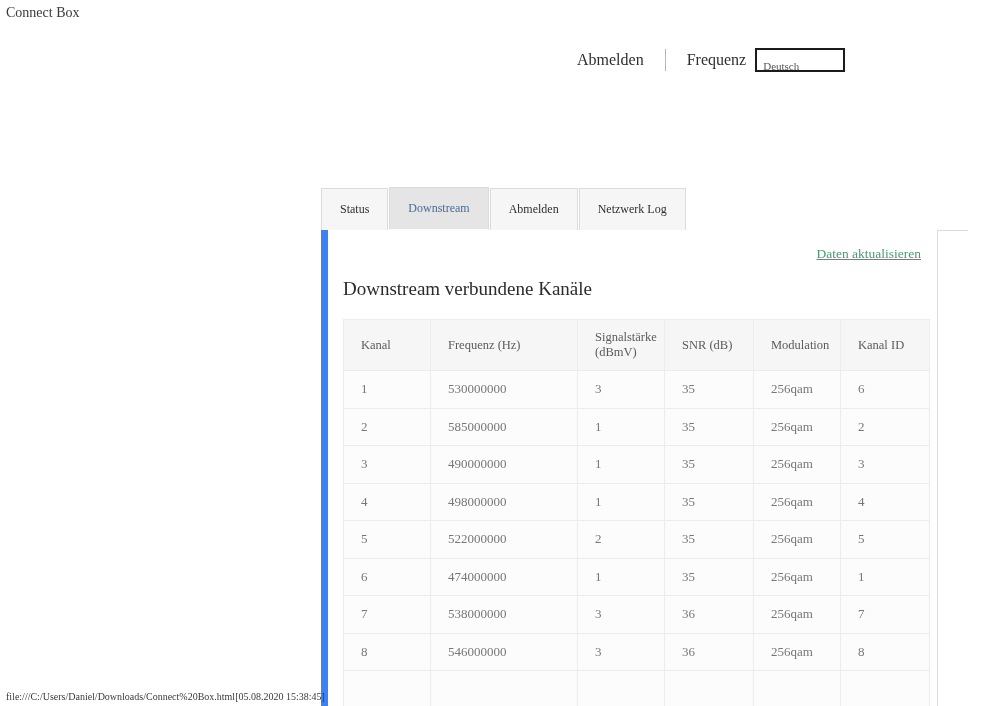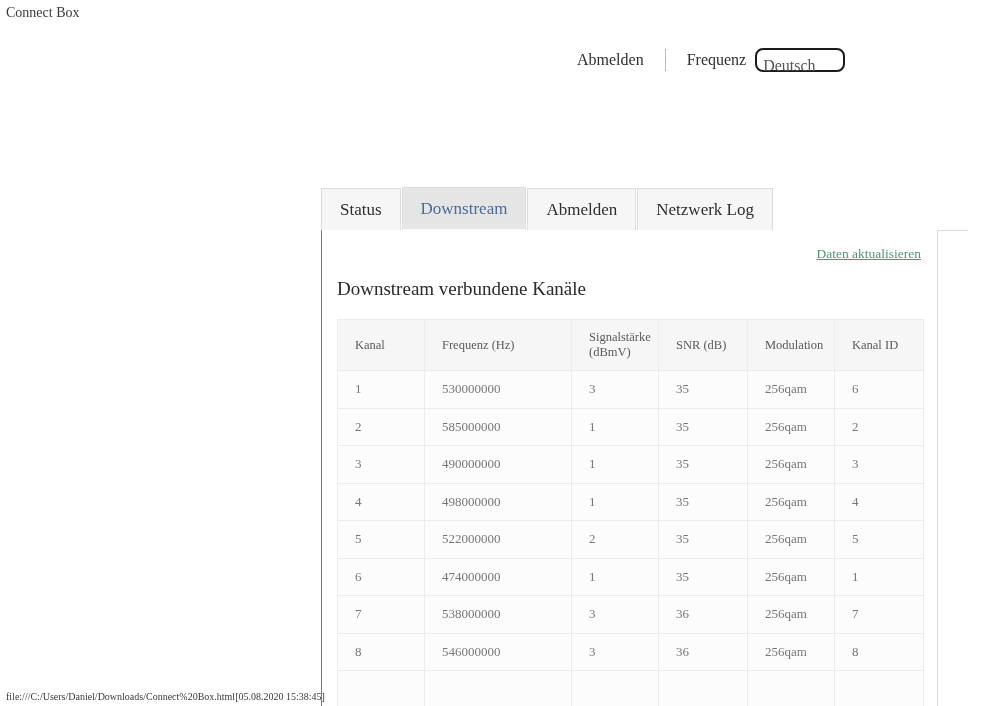--- a/index.html
+++ b/index.html
@@ -74,28 +74,28 @@
     white-space: nowrap;
     margin-right: 9px;
     line-height: 20px;
   }
   .lang-select {
     width: 90px;
     height: 24px;
     border: 2px solid #1b1b1b;
     background: #ffffff;
     font-family: "Liberation Serif", "DejaVu Serif", serif;
-    font-size: 16px;
+    font-size: 11px;
     color: #555555;
     padding: 12px 0 0 6px;
     line-height: 20px;
     box-sizing: border-box;
     display: flex;
     align-items: center;
-    border-radius: 8px;
+    border-radius: 0;
   }
 
   
   .tabs-wrap {
     position: absolute;
     left: 321px;
     top: 188px;
     width: 647px;
     height: 43px;
     border-bottom: 1px solid #dcdcdc;
@@ -108,21 +108,21 @@
   }
   .tab {
     height: 42px;
     box-sizing: border-box;
     background: #f6f6f6;
     border: 1px solid #dcdcdc;
     border-bottom: none;
     display: flex;
     align-items: center;
     justify-content: center;
-    font-size: 17px;
+    font-size: 12px;
     color: #2f2f2f;
     white-space: nowrap;
     padding: 0 18px;
     margin-right: 1px;
     position: relative;
   }
   .tab.active {
     background: #e5e5e5;
     color: #4a6b96;
     height: 43px;
@@ -131,21 +131,21 @@
   }
 
   
   .content-panel {
     position: absolute;
     left: 321px;
     top: 230px;
     width: 617px;
     height: 476px;
     box-sizing: border-box;
-    border-left: 1px solid #3b82f6;
+    border-left: 7px solid #3b82f6;
     border-right: 1px solid #dcdcdc;
     background: #ffffff;
     overflow: hidden;
   }
 
   .refresh-row {
     position: absolute;
     right: 16px;
     top: 14px;
   }

